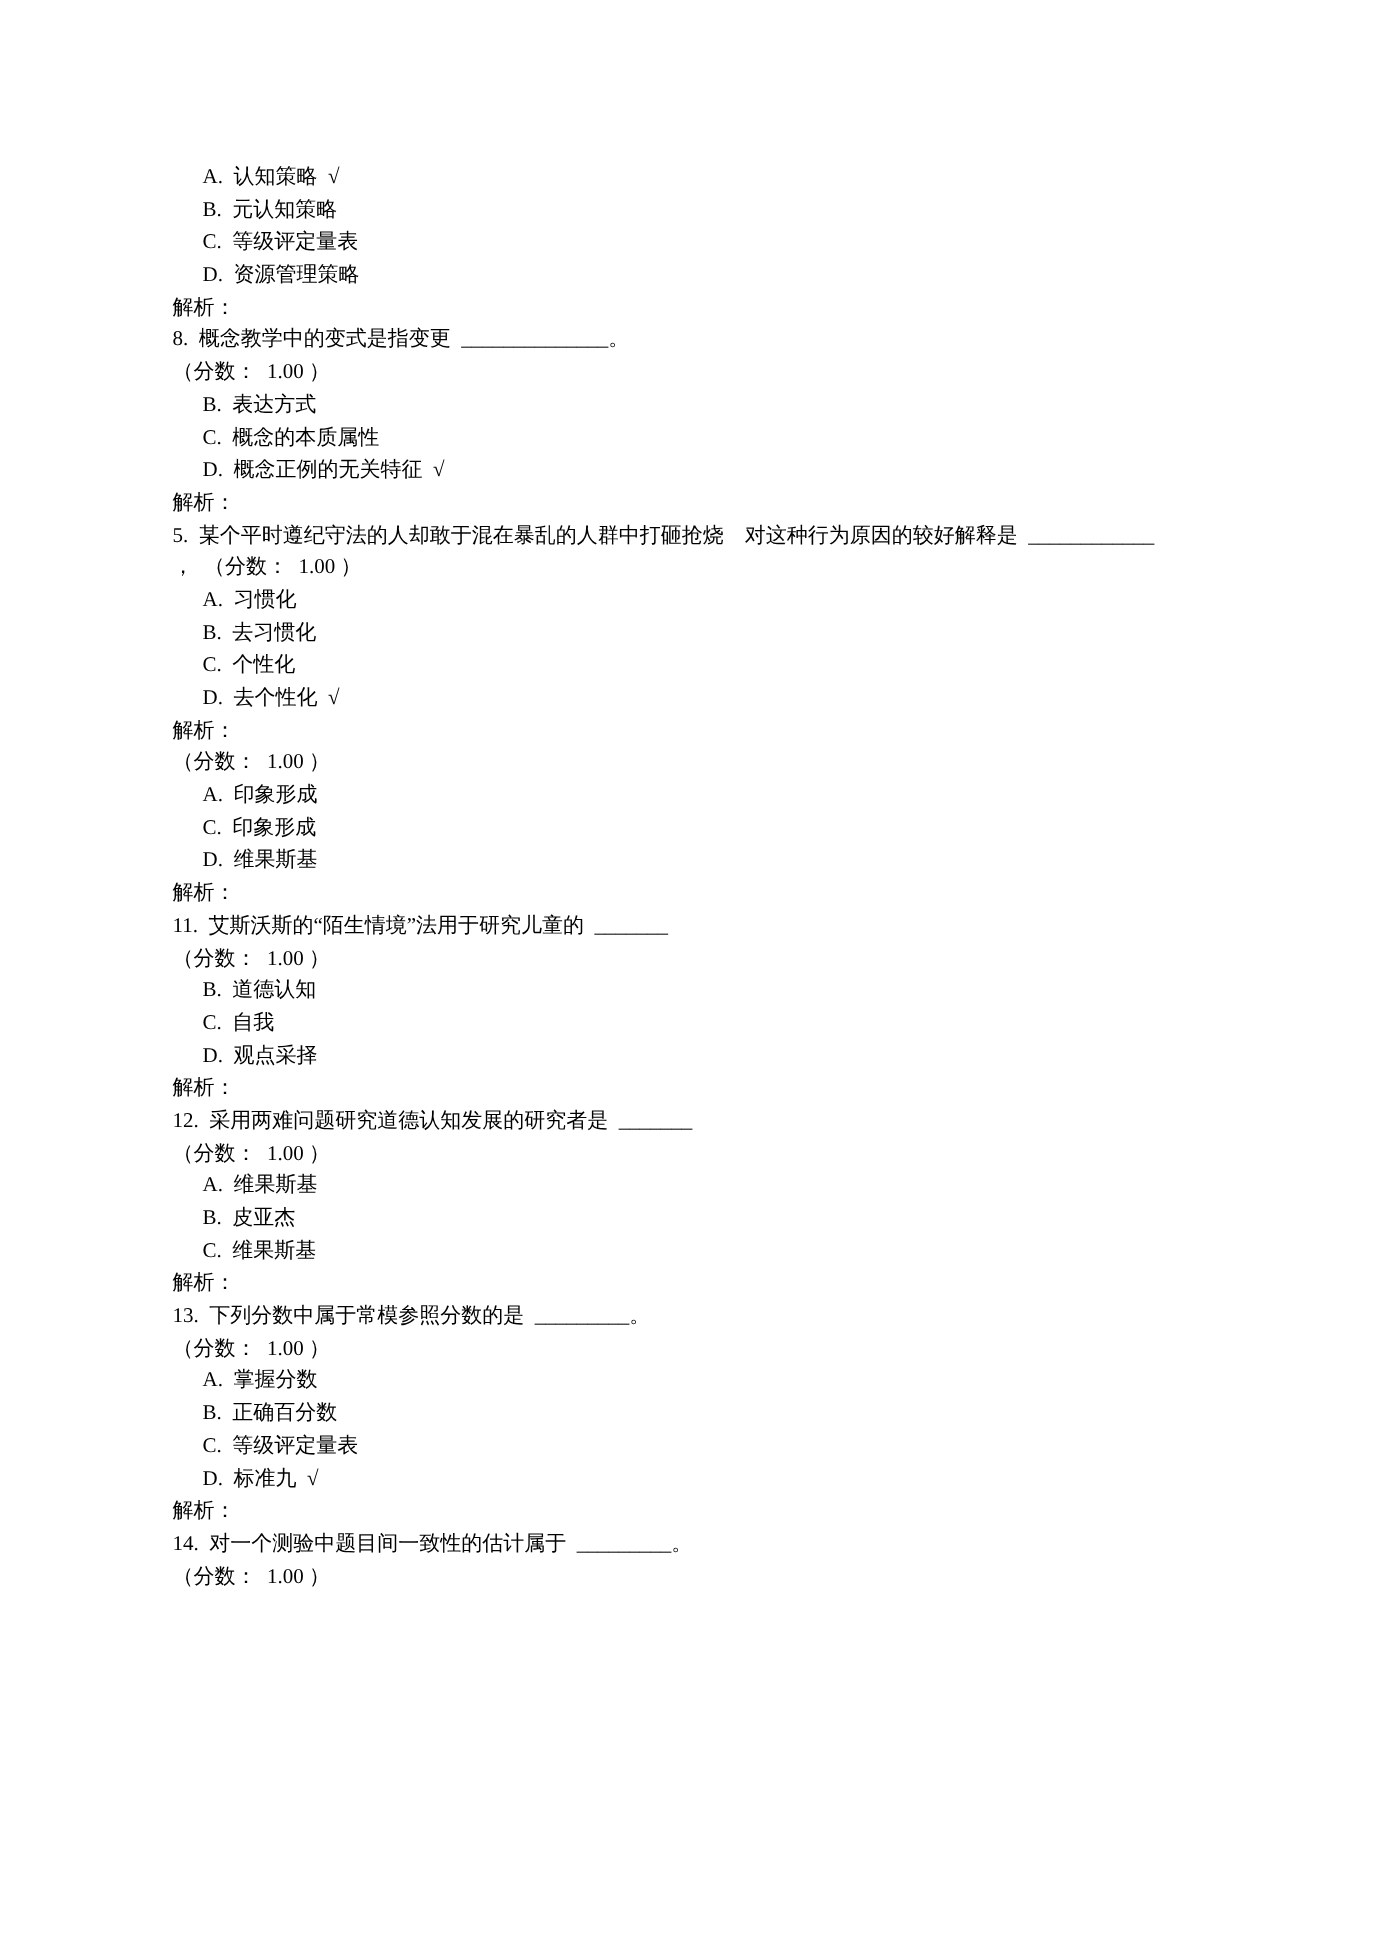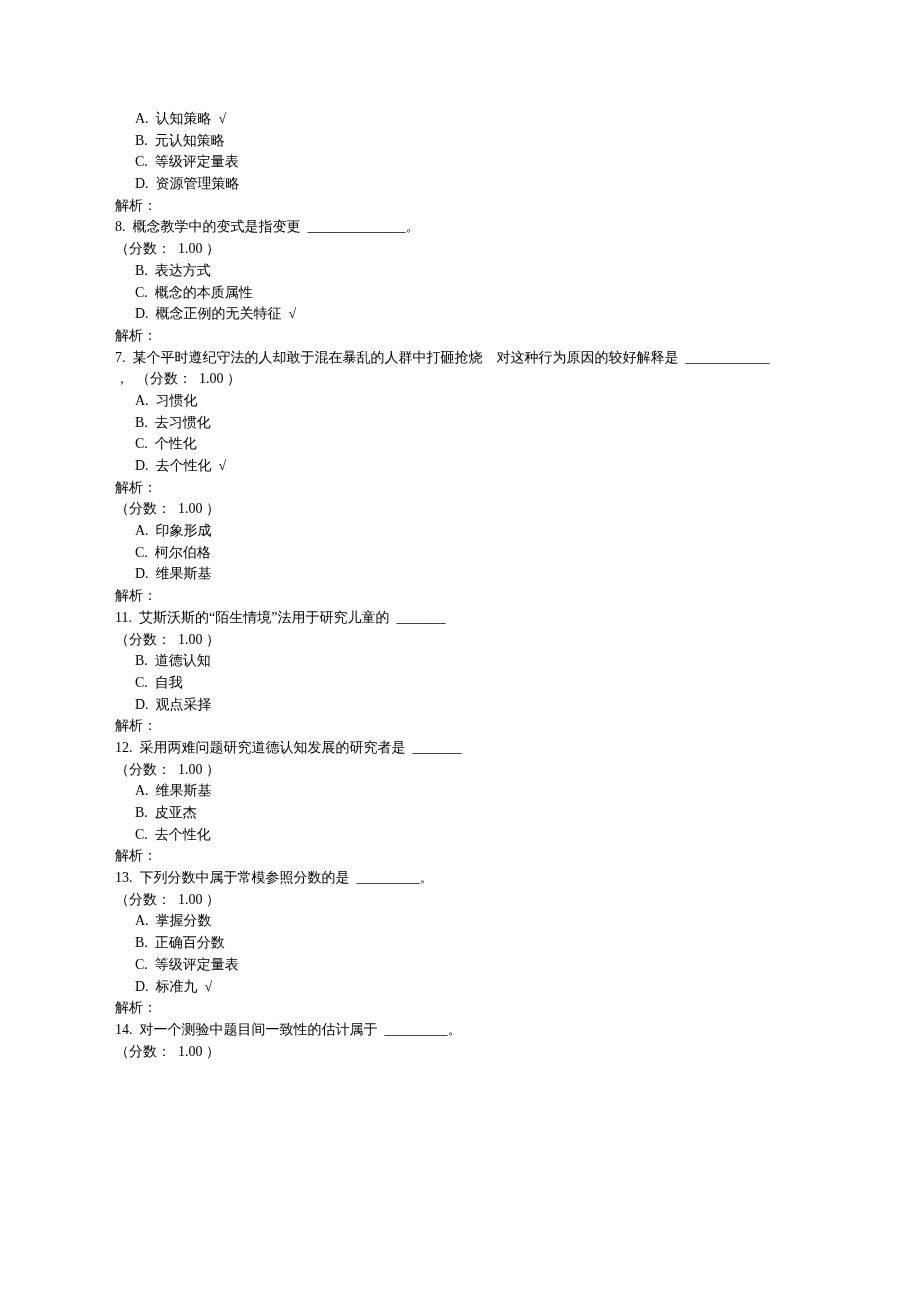--- a/index.html
+++ b/index.html
@@ -34,46 +34,46 @@
   <div class="line opt">D.  资源管理策略</div>
   <div class="line">解析：</div>
 
   <div class="line">8.  概念教学中的变式是指变更  ______________。</div>
   <div class="line">（分数：  1.00 ）</div>
   <div class="line opt">B.  表达方式</div>
   <div class="line opt">C.  概念的本质属性</div>
   <div class="line opt">D.  概念正例的无关特征  √</div>
   <div class="line">解析：</div>
 
-  <div class="line">7.  某个平时遵纪守法的人却敢于混在暴乱的人群中打砸抢烧    对这种行为原因的较好解释是  ____________</div>
+  <div class="line">5.  某个平时遵纪守法的人却敢于混在暴乱的人群中打砸抢烧    对这种行为原因的较好解释是  ____________</div>
   <div class="line">，  （分数：  1.00 ）</div>
   <div class="line opt">A.  习惯化</div>
   <div class="line opt">B.  去习惯化</div>
   <div class="line opt">C.  个性化</div>
   <div class="line opt">D.  去个性化  √</div>
   <div class="line">解析：</div>
 
   <div class="line">（分数：  1.00 ）</div>
   <div class="line opt">A.  印象形成</div>
-  <div class="line opt">C.  柯尔伯格</div>
+  <div class="line opt">C.  印象形成</div>
   <div class="line opt">D.  维果斯基</div>
   <div class="line">解析：</div>
 
   <div class="line">11.  艾斯沃斯的“陌生情境”法用于研究儿童的  _______</div>
   <div class="line">（分数：  1.00 ）</div>
   <div class="line opt">B.  道德认知</div>
   <div class="line opt">C.  自我</div>
   <div class="line opt">D.  观点采择</div>
   <div class="line">解析：</div>
 
   <div class="line">12.  采用两难问题研究道德认知发展的研究者是  _______</div>
   <div class="line">（分数：  1.00 ）</div>
   <div class="line opt">A.  维果斯基</div>
   <div class="line opt">B.  皮亚杰</div>
-  <div class="line opt">C.  去个性化</div>
+  <div class="line opt">C.  维果斯基</div>
   <div class="line">解析：</div>
 
   <div class="line">13.  下列分数中属于常模参照分数的是  _________。</div>
   <div class="line">（分数：  1.00 ）</div>
   <div class="line opt">A.  掌握分数</div>
   <div class="line opt">B.  正确百分数</div>
   <div class="line opt">C.  等级评定量表</div>
   <div class="line opt">D.  标准九  √</div>
   <div class="line">解析：</div>
 

